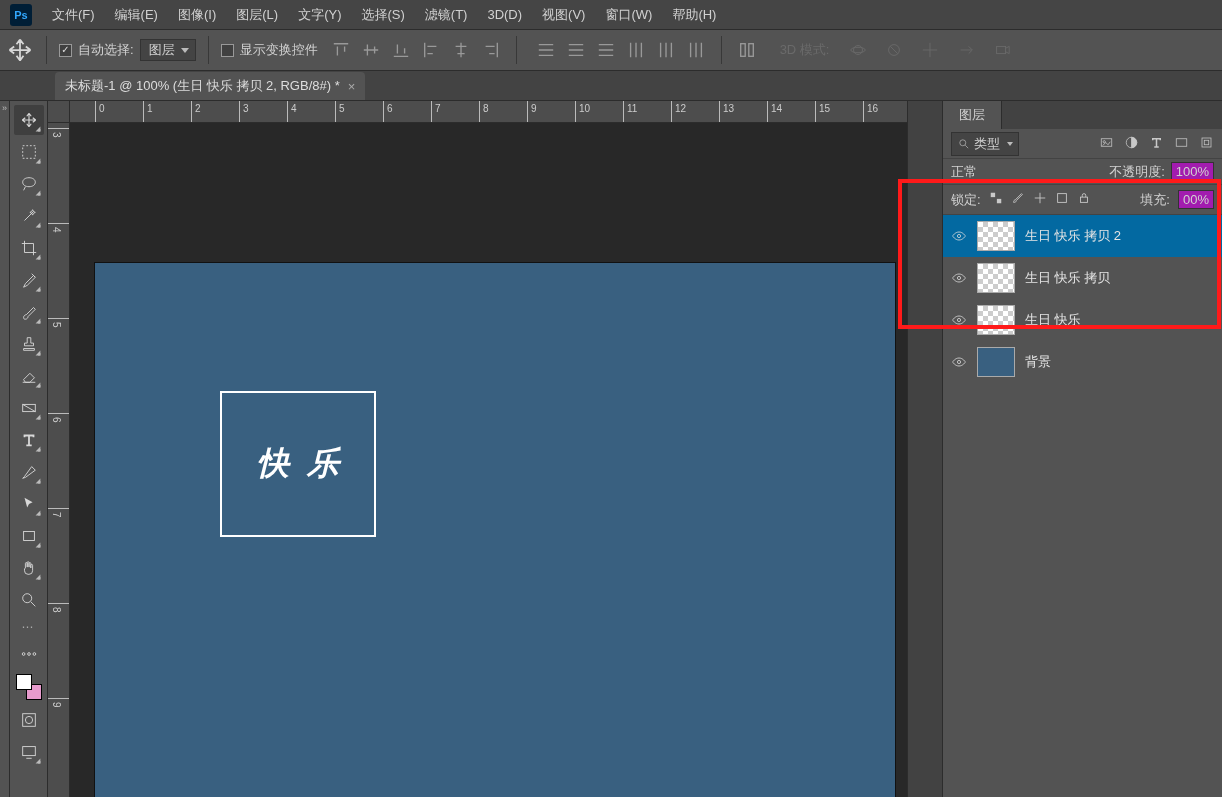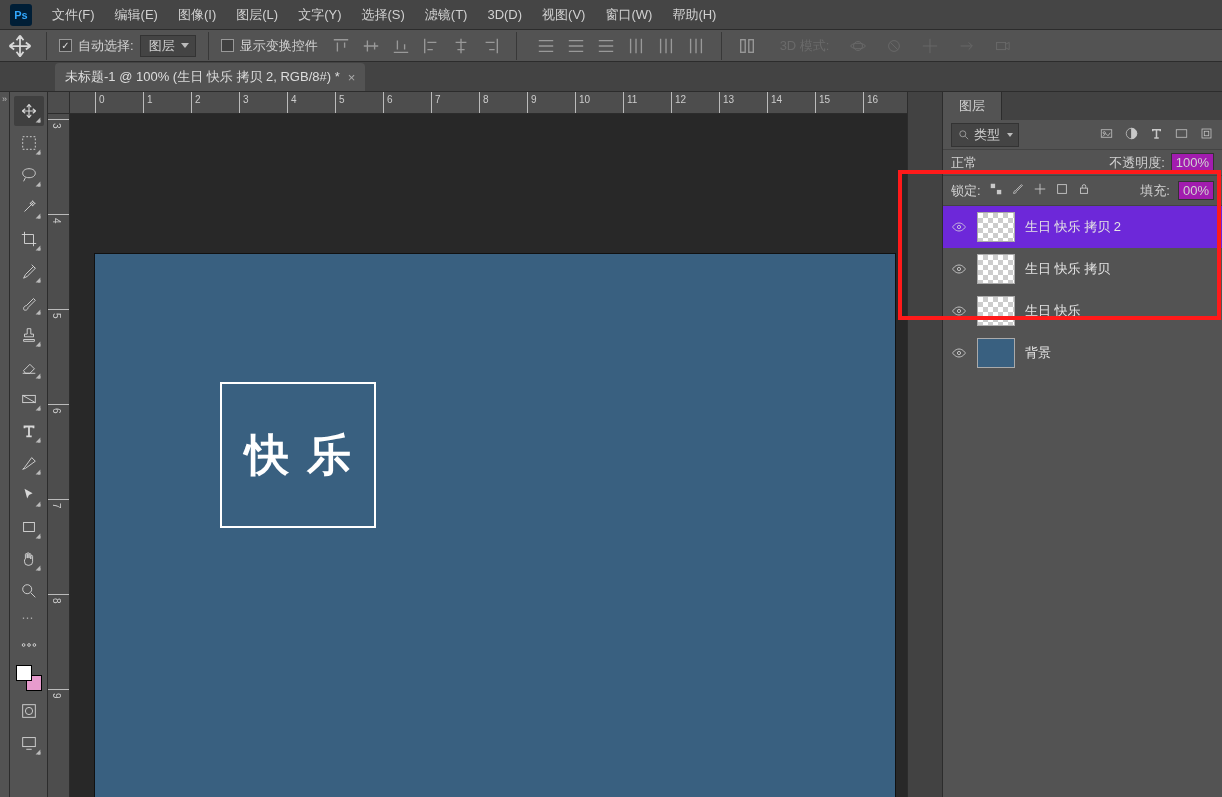--- a/index.html
+++ b/index.html
@@ -5,21 +5,21 @@
   * { box-sizing: border-box; margin: 0; padding: 0; }
   html, body { width: 1222px; height: 797px; overflow: hidden; font-family: "Microsoft YaHei", "SimSun", sans-serif; }
   body { background: #535353; color: #d1d1d1; font-size: 13px; display: flex; flex-direction: column; }
 
   
   .menu-bar { height: 30px; background: #454545; display: flex; align-items: center; padding: 0 4px; border-bottom: 1px solid #2c2c2c; }
   .ps-logo { width: 22px; height: 22px; background: #001e36; border-radius: 3px; margin: 0 10px 0 6px; display: flex; align-items: center; justify-content: center; color: #31a8ff; font-weight: bold; font-size: 11px; }
   .menu-item { padding: 0 10px; height: 100%; display: flex; align-items: center; cursor: default; }
 
   
-  .options-bar { height: 32px; background: #535353; border-bottom: 1px solid #2c2c2c; display: flex; align-items: center; padding: 0 6px; gap: 6px; }
+  .options-bar { height: 41px; background: #535353; border-bottom: 1px solid #2c2c2c; display: flex; align-items: center; padding: 0 6px; gap: 6px; }
   .opt-move { width: 28px; height: 28px; display: flex; align-items:center; justify-content:center; }
   .vsep { width: 1px; height: 28px; background: #383838; margin: 0 6px; }
   .checkbox { width: 13px; height: 13px; border: 1px solid #999; display: inline-flex; align-items:center; justify-content:center; background:#404040; }
   .checkbox.checked::after { content:"✓"; font-size:10px; color:#ddd; line-height:1; }
   .opt-label { display:flex; align-items:center; gap:6px; }
   .opt-dropdown { height: 22px; background:#444; border:1px solid #333; padding:0 20px 0 8px; display:flex; align-items:center; position:relative; }
   .opt-dropdown::after { content:""; position:absolute; right:6px; width:0;height:0;border-left:4px solid transparent;border-right:4px solid transparent;border-top:5px solid #bbb; }
   .opt-icongroup { display:flex; gap:4px; margin-left: 4px; }
   .icon-btn { width:26px; height:26px; display:flex; align-items:center; justify-content:center; color:#9a9a9a; border-radius:2px; }
   .icon-btn svg { width:18px; height:18px; }
@@ -51,21 +51,21 @@
   .canvas-wrap { flex:1; background:#282828; position:relative; }
   .ruler-h { position:absolute; top:0; left:22px; right:0; height:22px; background:#4d4d4d; border-bottom:1px solid #2c2c2c; overflow:hidden; }
   .ruler-v { position:absolute; top:22px; left:0; width:22px; bottom:0; background:#4d4d4d; border-right:1px solid #2c2c2c; overflow:hidden; }
   .ruler-corner { position:absolute; top:0; left:0; width:22px; height:22px; background:#4d4d4d; border-right:1px solid #2c2c2c; border-bottom:1px solid #2c2c2c; }
   .ruler-h .tick { position:absolute; top:0; height:100%; border-left:1px solid #bbb; color:#ccc; font-size:10px; padding:2px 0 0 3px; }
   .ruler-v .tick { position:absolute; left:0; width:100%; border-top:1px solid #bbb; color:#ccc; font-size:10px; writing-mode: vertical-lr; padding:3px 0 0 3px; }
   .canvas-inner { position:absolute; top:22px; left:22px; right:0; bottom:0; overflow:hidden; }
   .artboard { position:absolute; background:#396080; box-shadow: 0 0 0 1px #111; }
   .artwork { position:absolute; border:2px solid #fff; display:flex; flex-direction:column; align-items:center; justify-content:center; color:#fff; font-family:"STKaiti","KaiTi","SimSun",serif; font-weight:bold; letter-spacing:18px; padding-left:18px; }
   .artwork .line1 { font-size:42px; margin-bottom:10px; }
-  .artwork .line2 { font-size:44px; }
+  .artwork .line2 { font-size:32px; font-style:italic; }
 
   
   .panels { width:280px; background:#535353; display:flex; flex-direction:column; border-left:1px solid #2c2c2c; }
   .panel-stack { flex:1; display:flex; flex-direction:column; }
   .panel-tabs { height:28px; background:#424242; display:flex; }
   .panel-tab { padding:0 16px; display:flex; align-items:center; background:#535353; border-right:1px solid #2c2c2c; }
   .panel-body { flex:1; display:flex; flex-direction:column; }
 
   .layer-filter-row { height:30px; display:flex; align-items:center; gap:6px; padding:0 8px; border-bottom:1px solid #434343; }
   .lf-dropdown { display:flex; align-items:center; gap:4px; background:#444; border:1px solid #333; padding:2px 18px 2px 6px; position:relative; }
@@ -78,21 +78,21 @@
   .opacity-label { margin-left:auto; }
   .opacity-val { background:#a21caf; border:1px solid #333; padding:1px 4px; }
 
   .lock-row { height:30px; display:flex; align-items:center; padding:0 8px; gap:8px; border-bottom:1px solid #434343; }
   .lock-icons { display:flex; gap:8px; color:#c9c9c9; }
   .lock-icons svg { width:14px; height:14px; }
   .fill-label { margin-left:auto; }
 
   .layers-list { flex:1; position:relative; }
   .layer-row { height:42px; display:flex; align-items:center; padding:0 8px; gap:10px; }
-  .layer-row.selected { background:#6d28d9; }
+  .layer-row.selected { background:#0369a1; }
   .eye { width:16px; height:16px; color:#ddd; display:flex; align-items:center; justify-content:center; }
   .thumb { width:38px; height:30px; border:1px solid #aaa;
            background-image:
              linear-gradient(45deg,#ccc 25%,transparent 25%),
              linear-gradient(-45deg,#ccc 25%,transparent 25%),
              linear-gradient(45deg,transparent 75%,#ccc 75%),
              linear-gradient(-45deg,transparent 75%,#ccc 75%);
            background-size:10px 10px;
            background-position:0 0,0 5px,5px -5px,-5px 0;
            background-color:#fff; }

